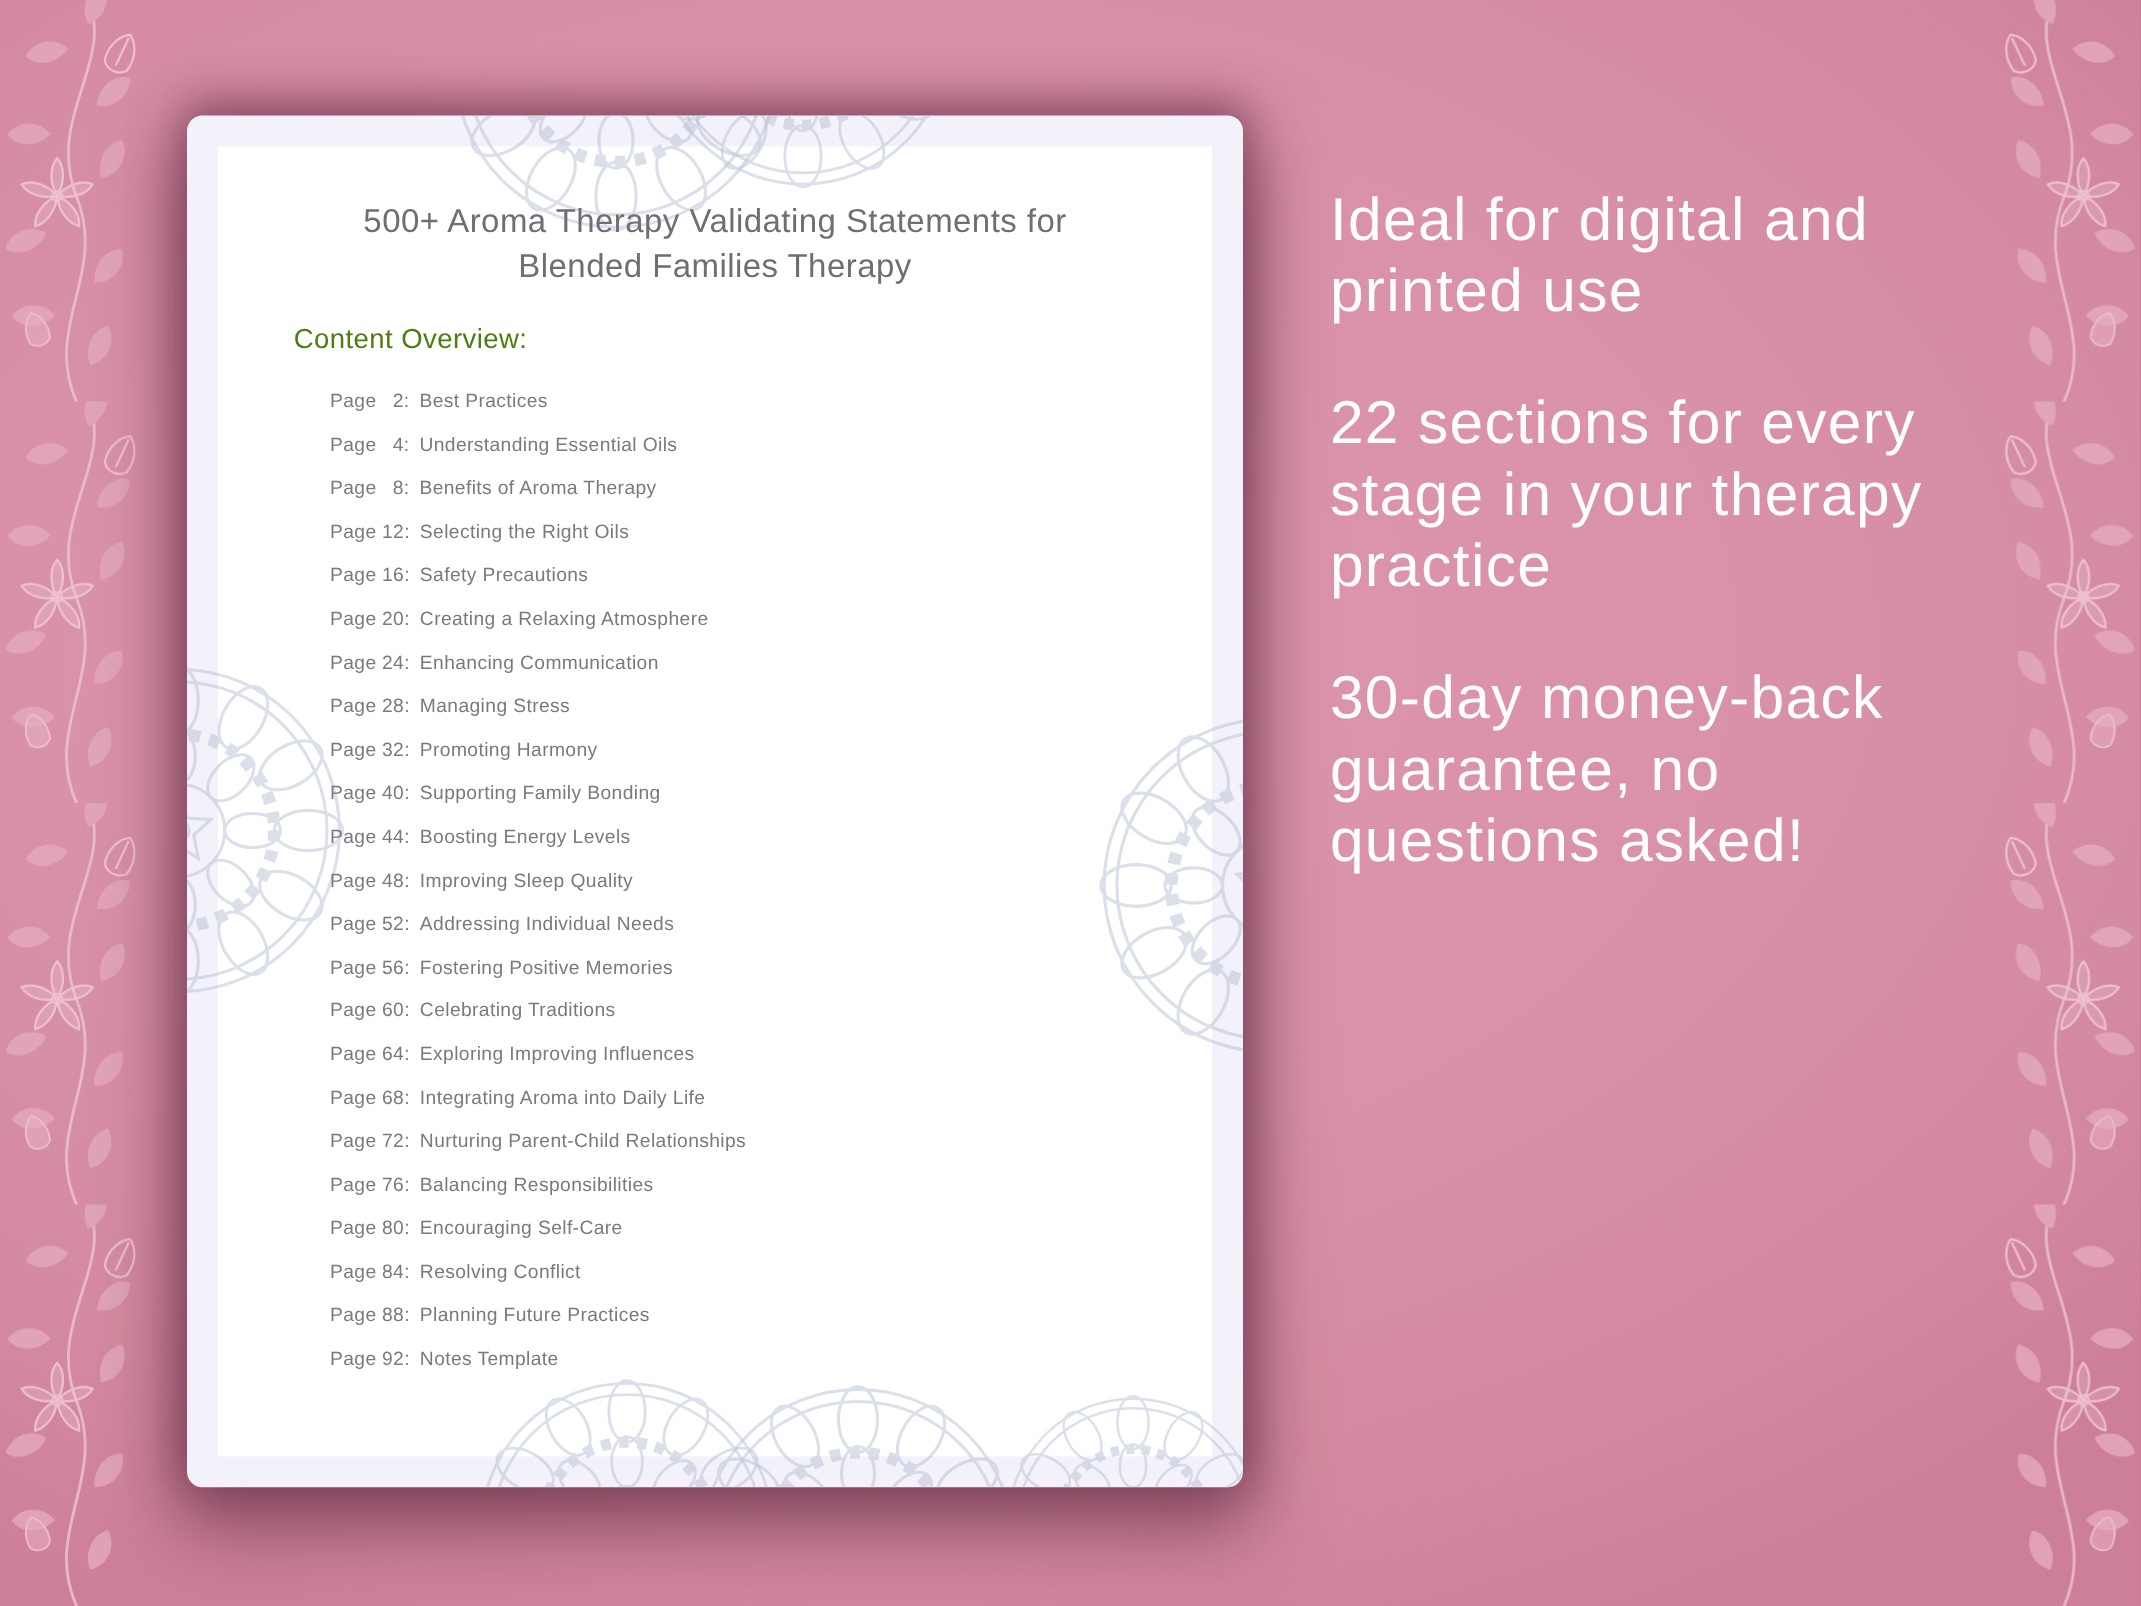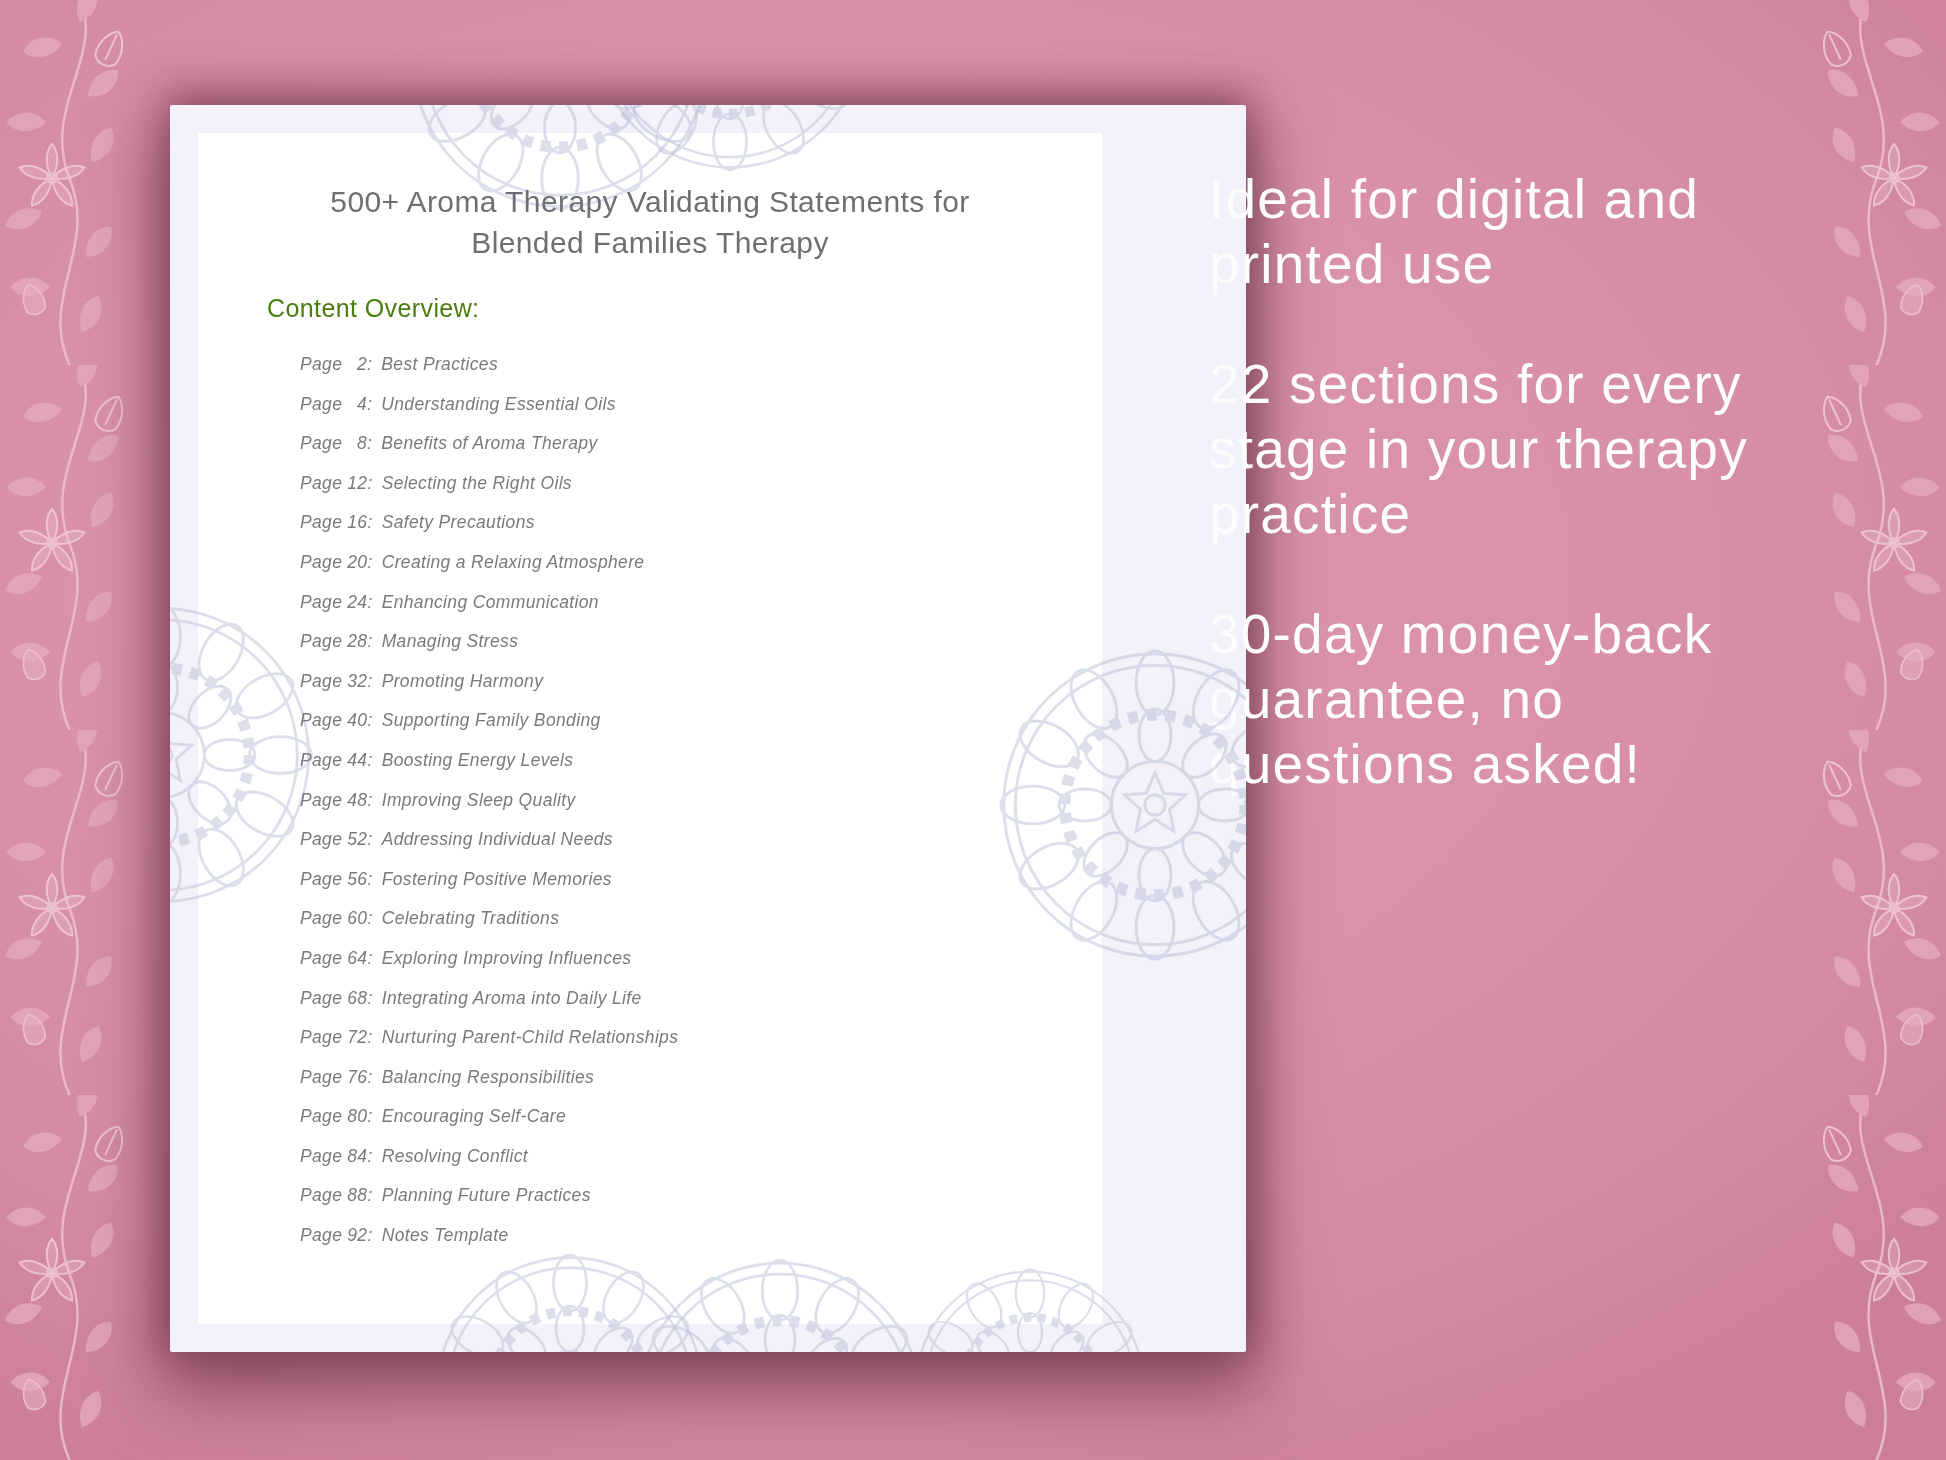--- a/index.html
+++ b/index.html
@@ -7,34 +7,34 @@
     position:relative;width:1946px;height:1460px;overflow:hidden;
     background:radial-gradient(1500px 1000px at 42% 40%, #dd97ad 0%, #d992a8 48%, #d48ba1 78%, #cd7f98 100%);
     font-family:"Liberation Sans", sans-serif;
   }
   .vine{position:absolute;top:0;height:1460px;width:150px;opacity:.85;}
   .vine-left{left:0;}
   .vine-right{right:0;transform:scaleX(-1);}
 
   
   .doc-page{
-    position:absolute;left:170px;top:105px;width:1076px;height:1247px;
-    background:#f3f1f9;border-radius:2px;overflow:hidden;
+    position:absolute;left:170px;top:105px;width:960px;height:1247px;
+    background:#f3f1f9;border-radius:14px;overflow:hidden;
     box-shadow:0 30px 70px 10px rgba(88,36,58,.55), 0 0 45px 8px rgba(110,50,75,.42), 0 -12px 30px rgba(110,50,75,.30);
   }
   .doc-white{position:absolute;left:28px;top:28px;width:904px;height:1191px;background:#ffffff;z-index:1;}
   .mandala{position:absolute;z-index:2;opacity:.5;pointer-events:none;}
   .doc-content{position:absolute;left:28px;top:28px;width:904px;height:1191px;z-index:3;color:#77787c;}
   .doc-title{
     margin:48px auto 0 auto;width:760px;text-align:center;white-space:pre-line;
     font-size:30px;line-height:41px;font-weight:400;letter-spacing:.4px;color:#6e6f73;
   }
   .overview-heading{margin:31px 0 0 69px;font-size:25px;letter-spacing:.4px;color:#4d7c0f;}
   .toc{margin:22px 0 0 102px;}
-  .toc-row{line-height:39.6px;font-size:17.5px;letter-spacing:.35px;color:#797a7e;white-space:nowrap;font-style:italic;}
+  .toc-row{line-height:39.6px;font-size:17.5px;letter-spacing:.35px;color:#797a7e;white-space:nowrap;}
   .toc-word{margin-right:5px;}
   .toc-num{display:inline-block;min-width:25px;text-align:right;margin-right:9px;}
 
   
   .benefits{position:absolute;left:1209px;top:167px;width:700px;z-index:1;}
   .benefit{
     margin:0 0 55px 0;white-space:pre-line;
     font-size:55px;line-height:65px;font-weight:300;letter-spacing:1.2px;color:#fdfdfe;
   }
 </style>

